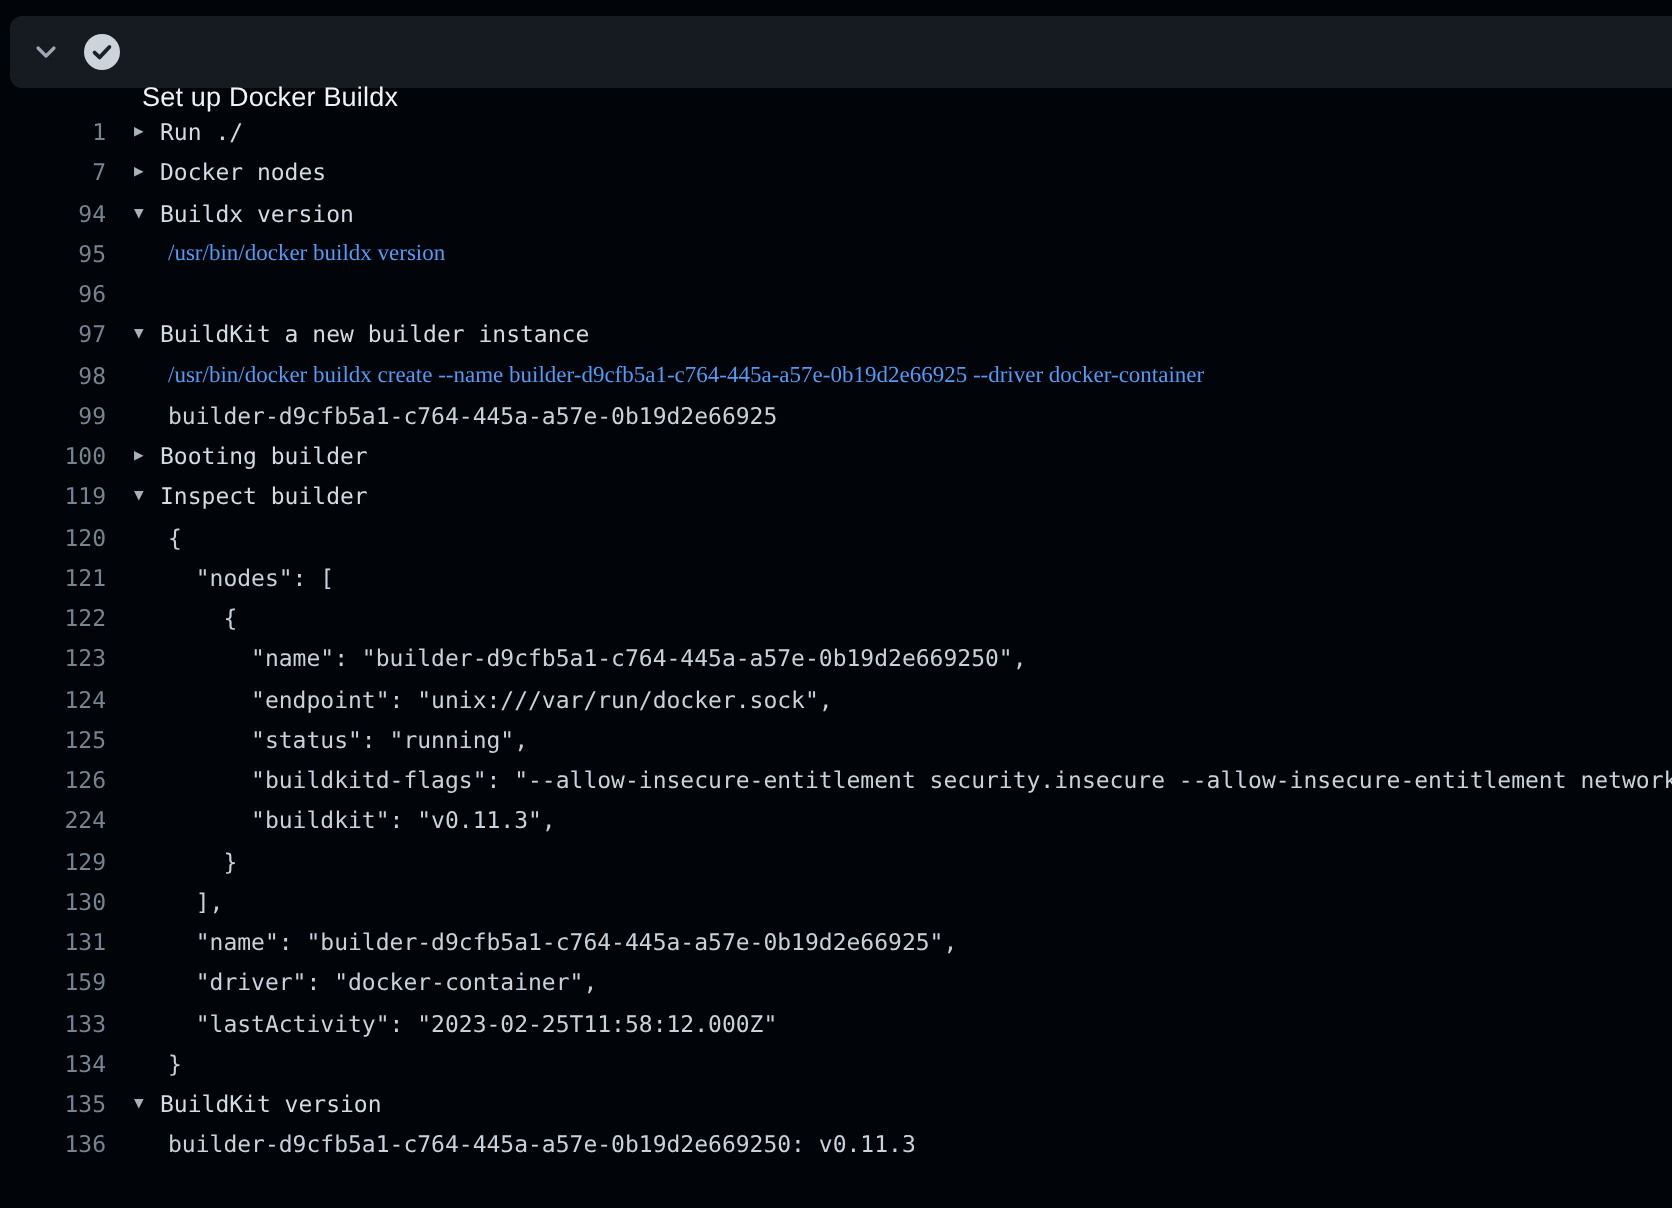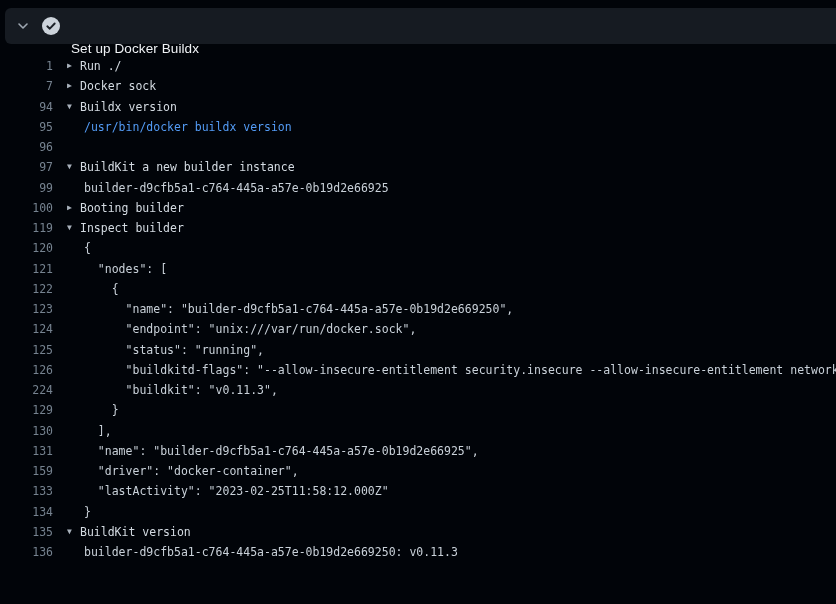--- a/index.html
+++ b/index.html
@@ -88,20 +88,21 @@
     line-height: 20.25px;
     flex: 0 0 8px;
   }
   .text-output {
     padding-left: 17px;
     color: var(--output-color, #c9d1d9);
   }
   .text-command {
     padding-left: 17px;
     color: var(--command-color, #539bf5);
+    font-family: Liberation Serif, serif;
   }
 </style>
 </head>
 <body>
 
 <div class="step-header">
   <span class="chevron-wrap">
     <svg width="14" height="14" viewBox="0 0 14 14">
       <path d="M3 5 L7 9 L11 5" fill="none" stroke="#9ea7b1" stroke-width="1.6" stroke-linecap="round" stroke-linejoin="round"></path>
     </svg>
@@ -110,25 +111,26 @@
     <svg width="18" height="18" viewBox="0 0 18 18">
       <circle cx="9" cy="9" r="9" fill="#ccd3db"></circle>
       <path d="M5.3 9.3 L7.8 11.7 L12.7 6.5" fill="none" stroke="#1c2128" stroke-width="1.9" stroke-linecap="round" stroke-linejoin="round"></path>
     </svg>
   </span>
   <span class="step-title">Set up Docker Buildx</span>
 </div>
 
 <div class="log" id="log">
     <div class="line"><span class="num">1</span><span class="content group-header"><span class="tri">▶</span><span>Run ./</span></span></div>
-    <div class="line"><span class="num">7</span><span class="content group-header"><span class="tri">▶</span><span>Docker sock</span></span></div>
+    <div class="line"><span class="num">7</span><span class="content group-header"><span class="tri">▶</span><span>Docker nodes</span></span></div>
     <div class="line"><span class="num">94</span><span class="content group-header"><span class="tri">▼</span><span>Buildx version</span></span></div>
     <div class="line"><span class="num">95</span><span class="content text-command">/usr/bin/docker buildx version</span></div>
     <div class="line"><span class="num">96</span></div>
     <div class="line"><span class="num">97</span><span class="content group-header"><span class="tri">▼</span><span>BuildKit a new builder instance</span></span></div>
+    <div class="line"><span class="num">98</span><span class="content text-command">/usr/bin/docker buildx create --name builder-d9cfb5a1-c764-445a-a57e-0b19d2e66925 --driver docker-container</span></div>
     <div class="line"><span class="num">99</span><span class="content text-output">builder-d9cfb5a1-c764-445a-a57e-0b19d2e66925</span></div>
     <div class="line"><span class="num">100</span><span class="content group-header"><span class="tri">▶</span><span>Booting builder</span></span></div>
     <div class="line"><span class="num">119</span><span class="content group-header"><span class="tri">▼</span><span>Inspect builder</span></span></div>
     <div class="line"><span class="num">120</span><span class="content text-output">{</span></div>
     <div class="line"><span class="num">121</span><span class="content text-output">  "nodes": [</span></div>
     <div class="line"><span class="num">122</span><span class="content text-output">    {</span></div>
     <div class="line"><span class="num">123</span><span class="content text-output">      "name": "builder-d9cfb5a1-c764-445a-a57e-0b19d2e669250",</span></div>
     <div class="line"><span class="num">124</span><span class="content text-output">      "endpoint": "unix:///var/run/docker.sock",</span></div>
     <div class="line"><span class="num">125</span><span class="content text-output">      "status": "running",</span></div>
     <div class="line"><span class="num">126</span><span class="content text-output">      "buildkitd-flags": "--allow-insecure-entitlement security.insecure --allow-insecure-entitlement network.host",</span></div>

